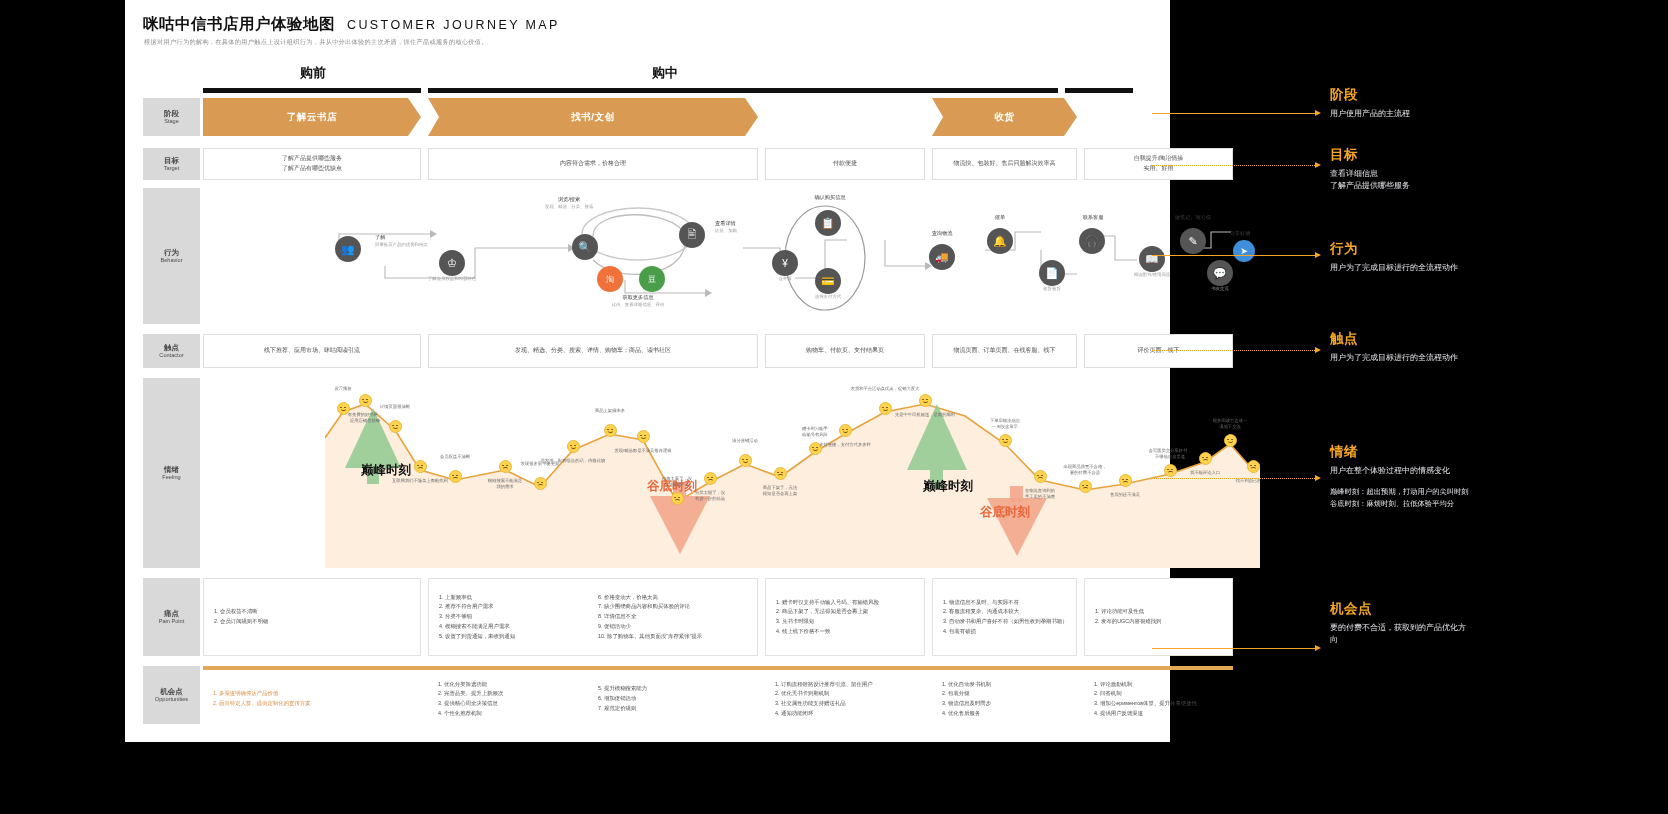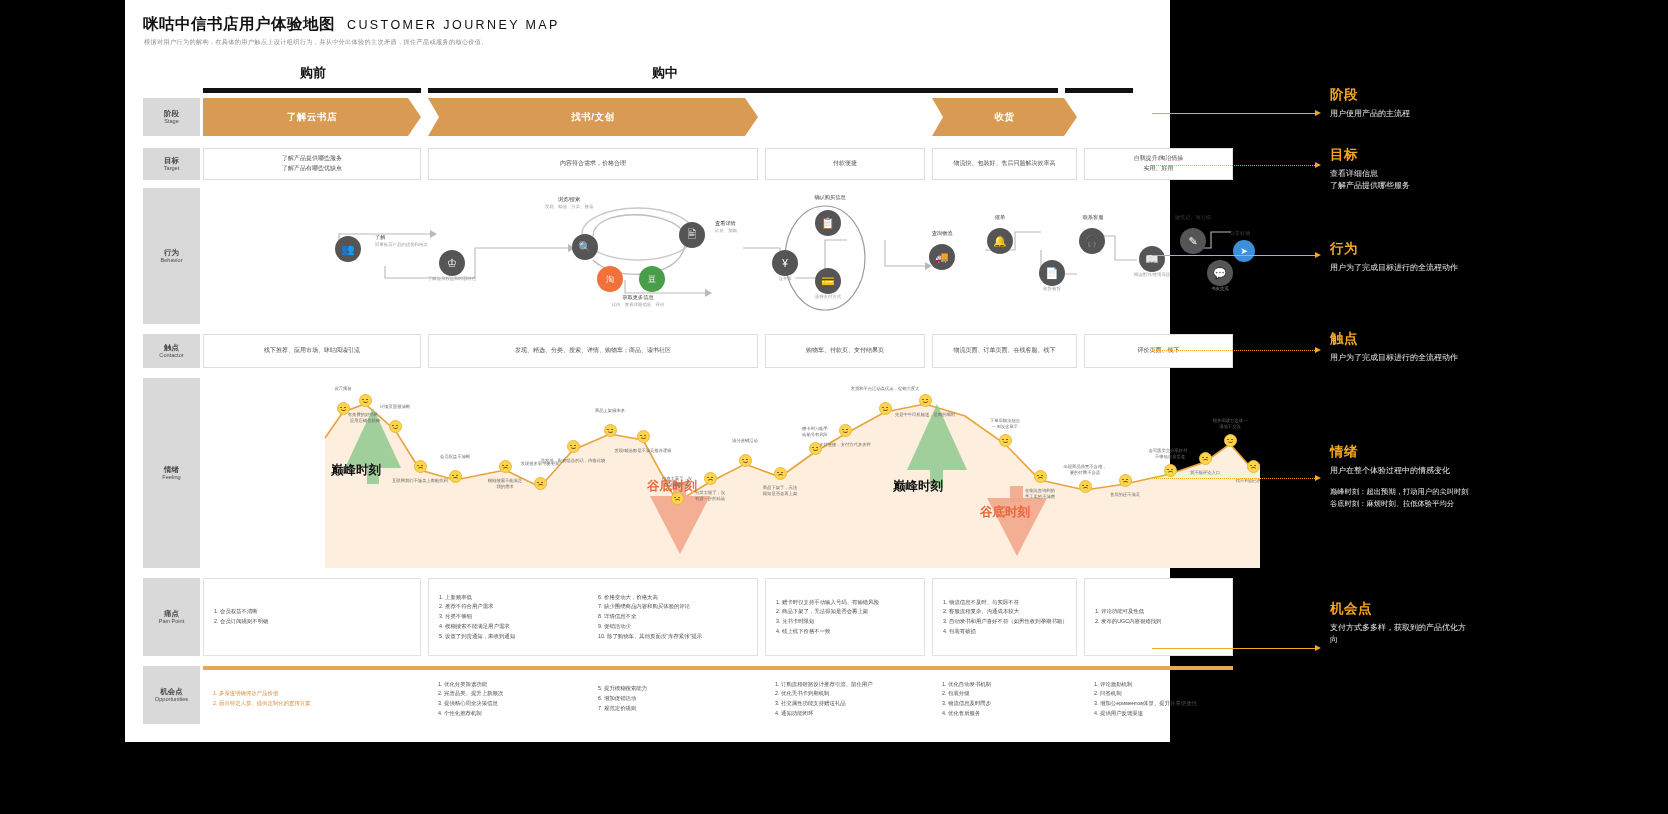--- a/index.html
+++ b/index.html
@@ -57,21 +57,21 @@
   .emo-wrap { position: absolute; left: 200px; top: 378px; width: 935px; height: 190px; overflow: hidden; }
   .emo-svg { position: absolute; inset: 0; }
   .emo-face { position: absolute; width: 13px; height: 13px; border-radius: 50%;
       background: #ffd34e; border: 1px solid #e7b93c; }
   .emo-face::before { content:""; position:absolute; left:2.5px; top:4px; width:1.6px; height:1.6px; border-radius:50%; background:#6b5212; }
   .emo-face::after  { content:""; position:absolute; right:2.5px; top:4px; width:1.6px; height:1.6px; border-radius:50%; background:#6b5212; }
   .emo-face i { position:absolute; left:3.2px; bottom:2.6px; width:5.6px; height:2.6px;
       border-bottom:1.1px solid #6b5212; border-radius:0 0 6px 6px; }
   .emo-face.sad i { bottom:2.2px; border-bottom:none; border-top:1.1px solid #6b5212; border-radius:6px 6px 0 0; }
   .emo-note { position: absolute; font-size: 4.3px; color: #6a6a6a; line-height: 1.35; text-align:center; white-space: nowrap; }
-  .peak-label { position:absolute; font-size: 12.5px; font-weight: bold; color:#111; }
+  .peak-label { position:absolute; font-size: 12.5px; font-weight: bold; color:#111;margin-left:30px; }
   .valley-label { position:absolute; font-size: 12.5px; font-weight: bold; color:#e8663a; }
 
   
   .listcell { position:absolute; border:1px solid #e2e2e2; background:#fff; padding:7px 10px; }
   .listcell.opp { border:none; background:transparent; padding:6px 10px; }
   .listcols { display:flex; gap: 10px; height: 100%; }
   .listcol { display:flex; flex-direction:column; justify-content:center; gap:2.6px; flex:1; }
   .li { font-size: 5.4px; color:#4d4d4d; line-height:1.35; white-space: nowrap; }
   .li.orange { color:#d98a3a; }
   .opp-strip { position:absolute; height:4px; background:#e3a857; }
@@ -560,21 +560,21 @@
     <div class="lg-line">用户为了完成目标进行的全流程动作</div>
   </div>
   <div class="legend" style="left:1330px; top:443px; width:340px;">
     <div class="lg-title">情绪</div>
     <div class="lg-line">用户在整个体验过程中的情感变化</div>
     <div class="lg-line sm" style="margin-top:9px;">巅峰时刻：超出预期，打动用户的尖叫时刻</div>
     <div class="lg-line sm">谷底时刻：麻烦时刻、拉低体验平均分</div>
   </div>
   <div class="legend" style="left:1330px; top:600px; width:330px;">
     <div class="lg-title">机会点</div>
-    <div class="lg-line">支付方式多多样，获取到的产品优化方</div>
+    <div class="lg-line">要的付费不合适，获取到的产品优化方</div>
     <div class="lg-line">向</div>
   </div>
 
   <div class="arrow-wrap" style="left:1152px; top:113px; width:175px;">
     <div class="arrow-line" style="left:0; top:0; width:165px;"></div>
     <div class="arrow-head" style="left:163px; top:-3px;"></div>
   </div>
   <div class="arrow-wrap" style="left:1152px; top:165px; width:175px;">
     <div class="arrow-line dotted" style="left:0; top:0; width:165px;"></div>
     <div class="arrow-head" style="left:163px; top:-3px;"></div>

